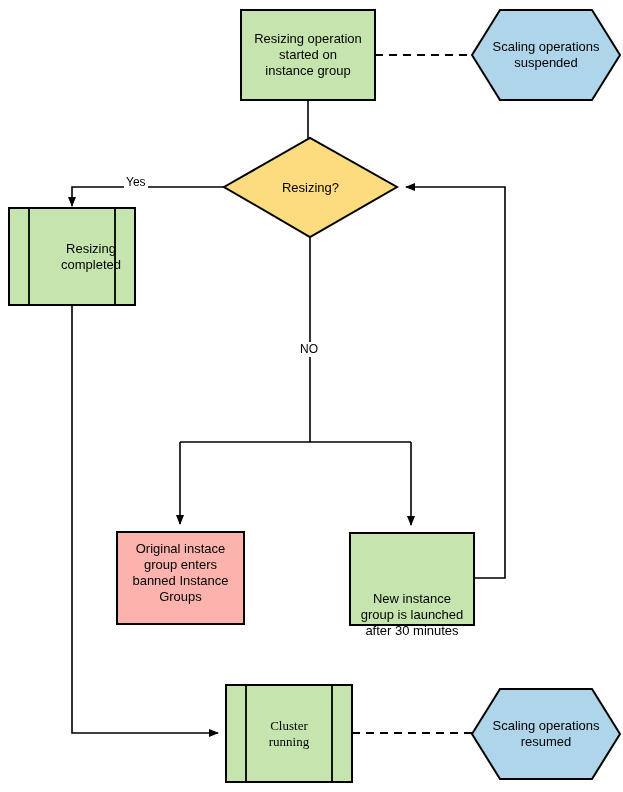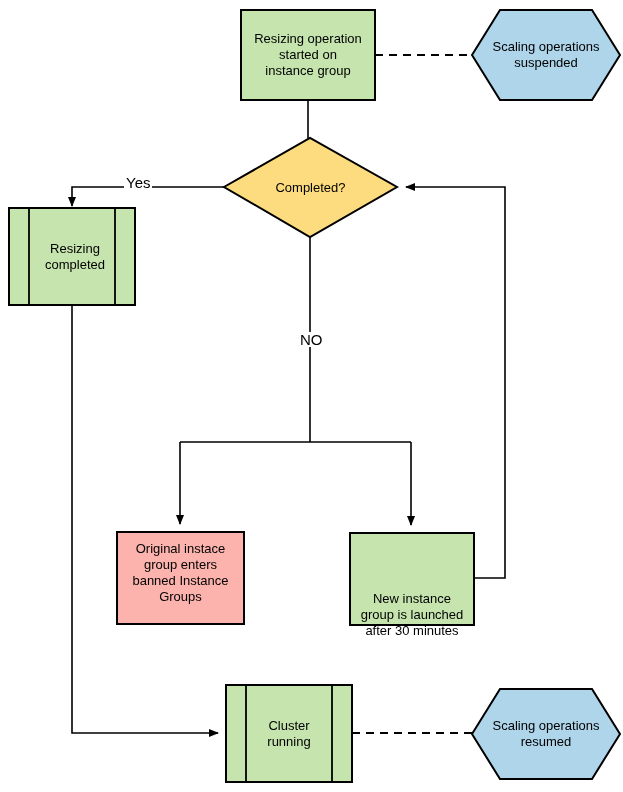--- a/index.html
+++ b/index.html
@@ -29,21 +29,21 @@
     justify-content: center;
     text-align: center;
     font-size: 13px;
     line-height: 16px;
     color: #000000;
     white-space: pre-line;
     pointer-events: none;
   }
   .edge-label {
     position: absolute;
-    font-size: 15px;
+    font-size: 12px;
     line-height: 15px;
     color: #000000;
     background: #ffffff;
     padding: 0 2px;
     text-align: center;
     white-space: nowrap;
   }
 </style>
 </head>
 <body>
@@ -135,37 +135,37 @@
     </g>
   </svg>
 
   <div class="node-label" style="left:241px; top:10px; width:134px; height:90px;border-radius:27px;">Resizing operation
 started on
 instance group</div>
 
   <div class="node-label" style="left:472px; top:10px; width:148px; height:90px;">Scaling operations
 suspended</div>
 
-  <div class="node-label" style="left:224px; top:138px; width:173px; height:99px;">Completed?</div>
+  <div class="node-label" style="left:224px; top:138px; width:173px; height:99px;">Resizing?</div>
 
-  <div class="node-label" style="left:29px; top:208px; width:92px; height:97px;">Resizing
+  <div class="node-label" style="left:45px; top:208px; width:92px; height:97px;">Resizing
 completed</div>
 
   <div class="node-label" style="left:117px; top:532px; width:127px; height:82px;">Original instace
 group enters
 banned Instance
 Groups</div>
 
   <div class="node-label" style="left:350px; top:533px; width:124px; height:92px;margin-top:36px;">New instance
 group is launched
 after 30 minutes</div>
 
-  <div class="node-label" style="left:246px; top:685px; width:86px; height:97px;">Cluster
+  <div class="node-label" style="left:246px; top:685px; width:86px; height:97px;font-family:Liberation Serif, serif;">Cluster
 running</div>
 
   <div class="node-label" style="left:472px; top:689px; width:148px; height:90px;">Scaling operations
 resumed</div>
 
   <div class="edge-label" style="left:124px; top:175px;">Yes</div>
 
-  <div class="edge-label" style="left:298px; top:332px;">NO</div>
+  <div class="edge-label" style="left:298px; top:342px;">NO</div>
 
 </div>
 
 </body></html>

